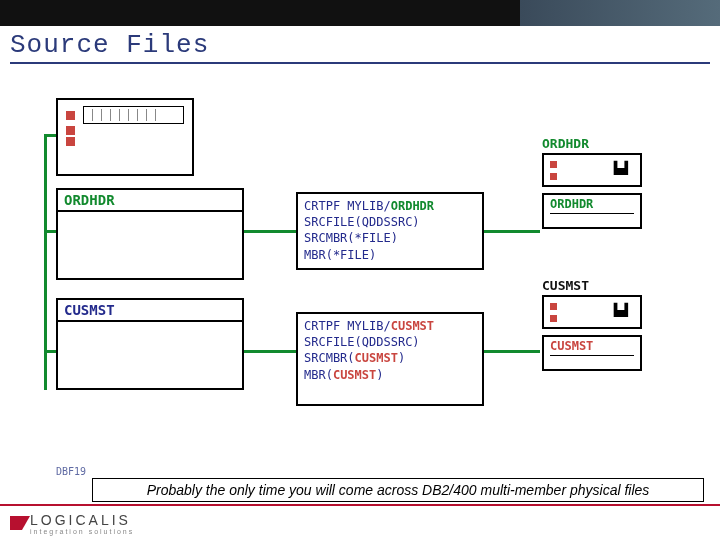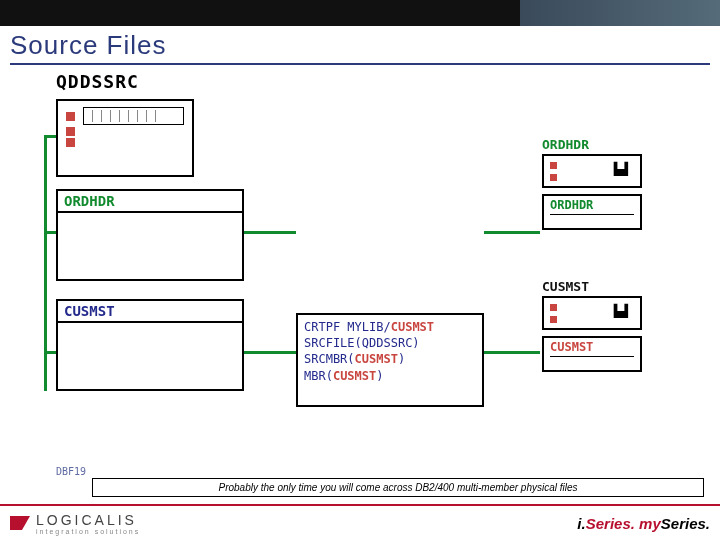--- a/index.html
+++ b/index.html
@@ -23,21 +23,21 @@
     right: 0; top: 0;
     width: 200px; height: 26px;
     background: linear-gradient(90deg, #3a4a5a, #556b7a);
   }
   .title-band {
     width: 100%;
     padding: 4px 10px 0 10px;
     box-sizing: border-box;
   }
   .title-text {
-    font-family: Liberation Sans, sans-serif;
+    font-family: Liberation Mono, monospace;
     font-size: 26px;
     color: #2b3a7a;
     font-weight: 500;
     letter-spacing: 1px;
   }
   .title-rule {
     margin-top: 2px;
     border-top: 2px solid #2b3a7a;
   }
   .stage {
@@ -159,21 +159,21 @@
     position: absolute;
     background: #128a2e;
   }
   
   .caption {
     position: absolute;
     left: 44px; right: 16px; top: 478px;
     border: 1px solid #000;
     font-family: sans-serif;
     font-style: italic;
-    font-size: 10px;
+    font-size: 14px;
     text-align: center;
     padding: 3px 6px;
     background: #fff;
     margin-left: 48px;
   }
   .slidecode {
     position: absolute;
     left: 56px; top: 466px;
     font-size: 10px;
     color: #5f6aa3;
@@ -182,21 +182,21 @@
     position: absolute;
     left: 0; bottom: 0; width: 720px; height: 36px;
     border-top: 2px solid #b7102f;
     display: flex;
     align-items: center;
     justify-content: space-between;
     padding: 0 10px;
     box-sizing: border-box;
   }
   .logo-left {
-    display: flex; align-items: center; gap: 6px;
+    display: flex; align-items: center; 
   }
   .logo-mark {
     width: 20px; height: 14px;
     background: linear-gradient(#b7102f,#b7102f);
     clip-path: polygon(0 0, 100% 0, 60% 100%, 0 100%);
   }
   .logo-text { font-family: sans-serif; }
   .logo-text .big { font-size: 14px; font-weight: 400; letter-spacing: 3px; color:#444;}
   .logo-text .small { font-size: 7px; letter-spacing: 2px; color:#888;}
   .footer-right {
@@ -214,21 +214,20 @@
   <div class="skyline"></div>
 </div>
 
 <div class="title-band">
   <div class="title-text">Source Files</div>
   <div class="title-rule"></div>
 </div>
 
 <div class="stage">
 
-  <div class="sourcefile-label bold-fixed">QDDSSRC</div>
 
   <div class="combo">
     <div class="combo-row">
       <div class="sq"></div>
       <div class="combo-input">
         <div class="seg"></div>
           <div class="seg"></div>
           <div class="seg"></div>
           <div class="seg"></div>
         <div class="seg"></div>
@@ -246,20 +245,24 @@
   </div>
 
   <div class="member" style="top:124px; height:92px;">
     <div class="member-hdr">ORDHDR</div>
   </div>
 
   <div class="member" style="top:234px; height:92px;">
     <div class="member-hdr" style="color:#232a8c;">CUSMST</div>
   </div>
 
+  <div class="cmd" style="top:128px; height:78px;"><span><span>CRTPF MYLIB/</span><span class="obj">ORDHDR</span></span>
+<span>SRCFILE(QDDSSRC)</span>
+<span>SRCMBR(*FILE)</span>
+<span>MBR(*FILE)</span></div>
 
   <div class="cmd" style="top:248px; height:94px;"><span><span>CRTPF MYLIB/</span><span class="obj-red">CUSMST</span></span>
 <span>SRCFILE(QDDSSRC)</span>
 <span><span>SRCMBR(</span><span class="obj-red">CUSMST</span>)</span>
 <span><span>MBR(</span><span class="obj-red">CUSMST</span>)</span></div>
 
   <div class="outgrp" style="left:540px; top:70px;">
     <div class="out-title" style="color:#128a2e;">ORDHDR</div>
     <div class="out-box1">
       <div class="sq2" style="left:6px; top:6px;"></div>
@@ -299,17 +302,13 @@
 <div class="caption">Probably the only time you will come across DB2/400 multi-member physical files</div>
 
 <div class="footer">
   <div class="logo-left">
     <div class="logo-mark"></div>
     <div class="logo-text">
       <div class="big">LOGICALIS</div>
       <div class="small">integration solutions</div>
     </div>
   </div>
-  <div class="footer-right">
-    <span>i.</span><span class="accent">Series.</span>
-    <span class="accent">my</span><span>Series.</span>
-  </div>
 </div>
 
 </body></html>

